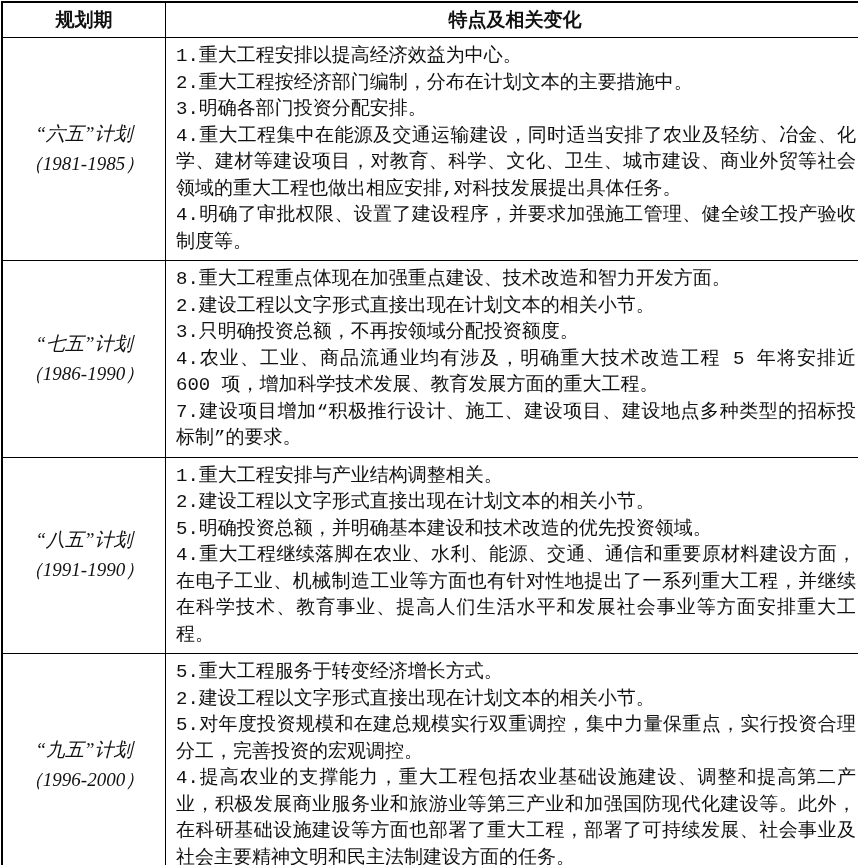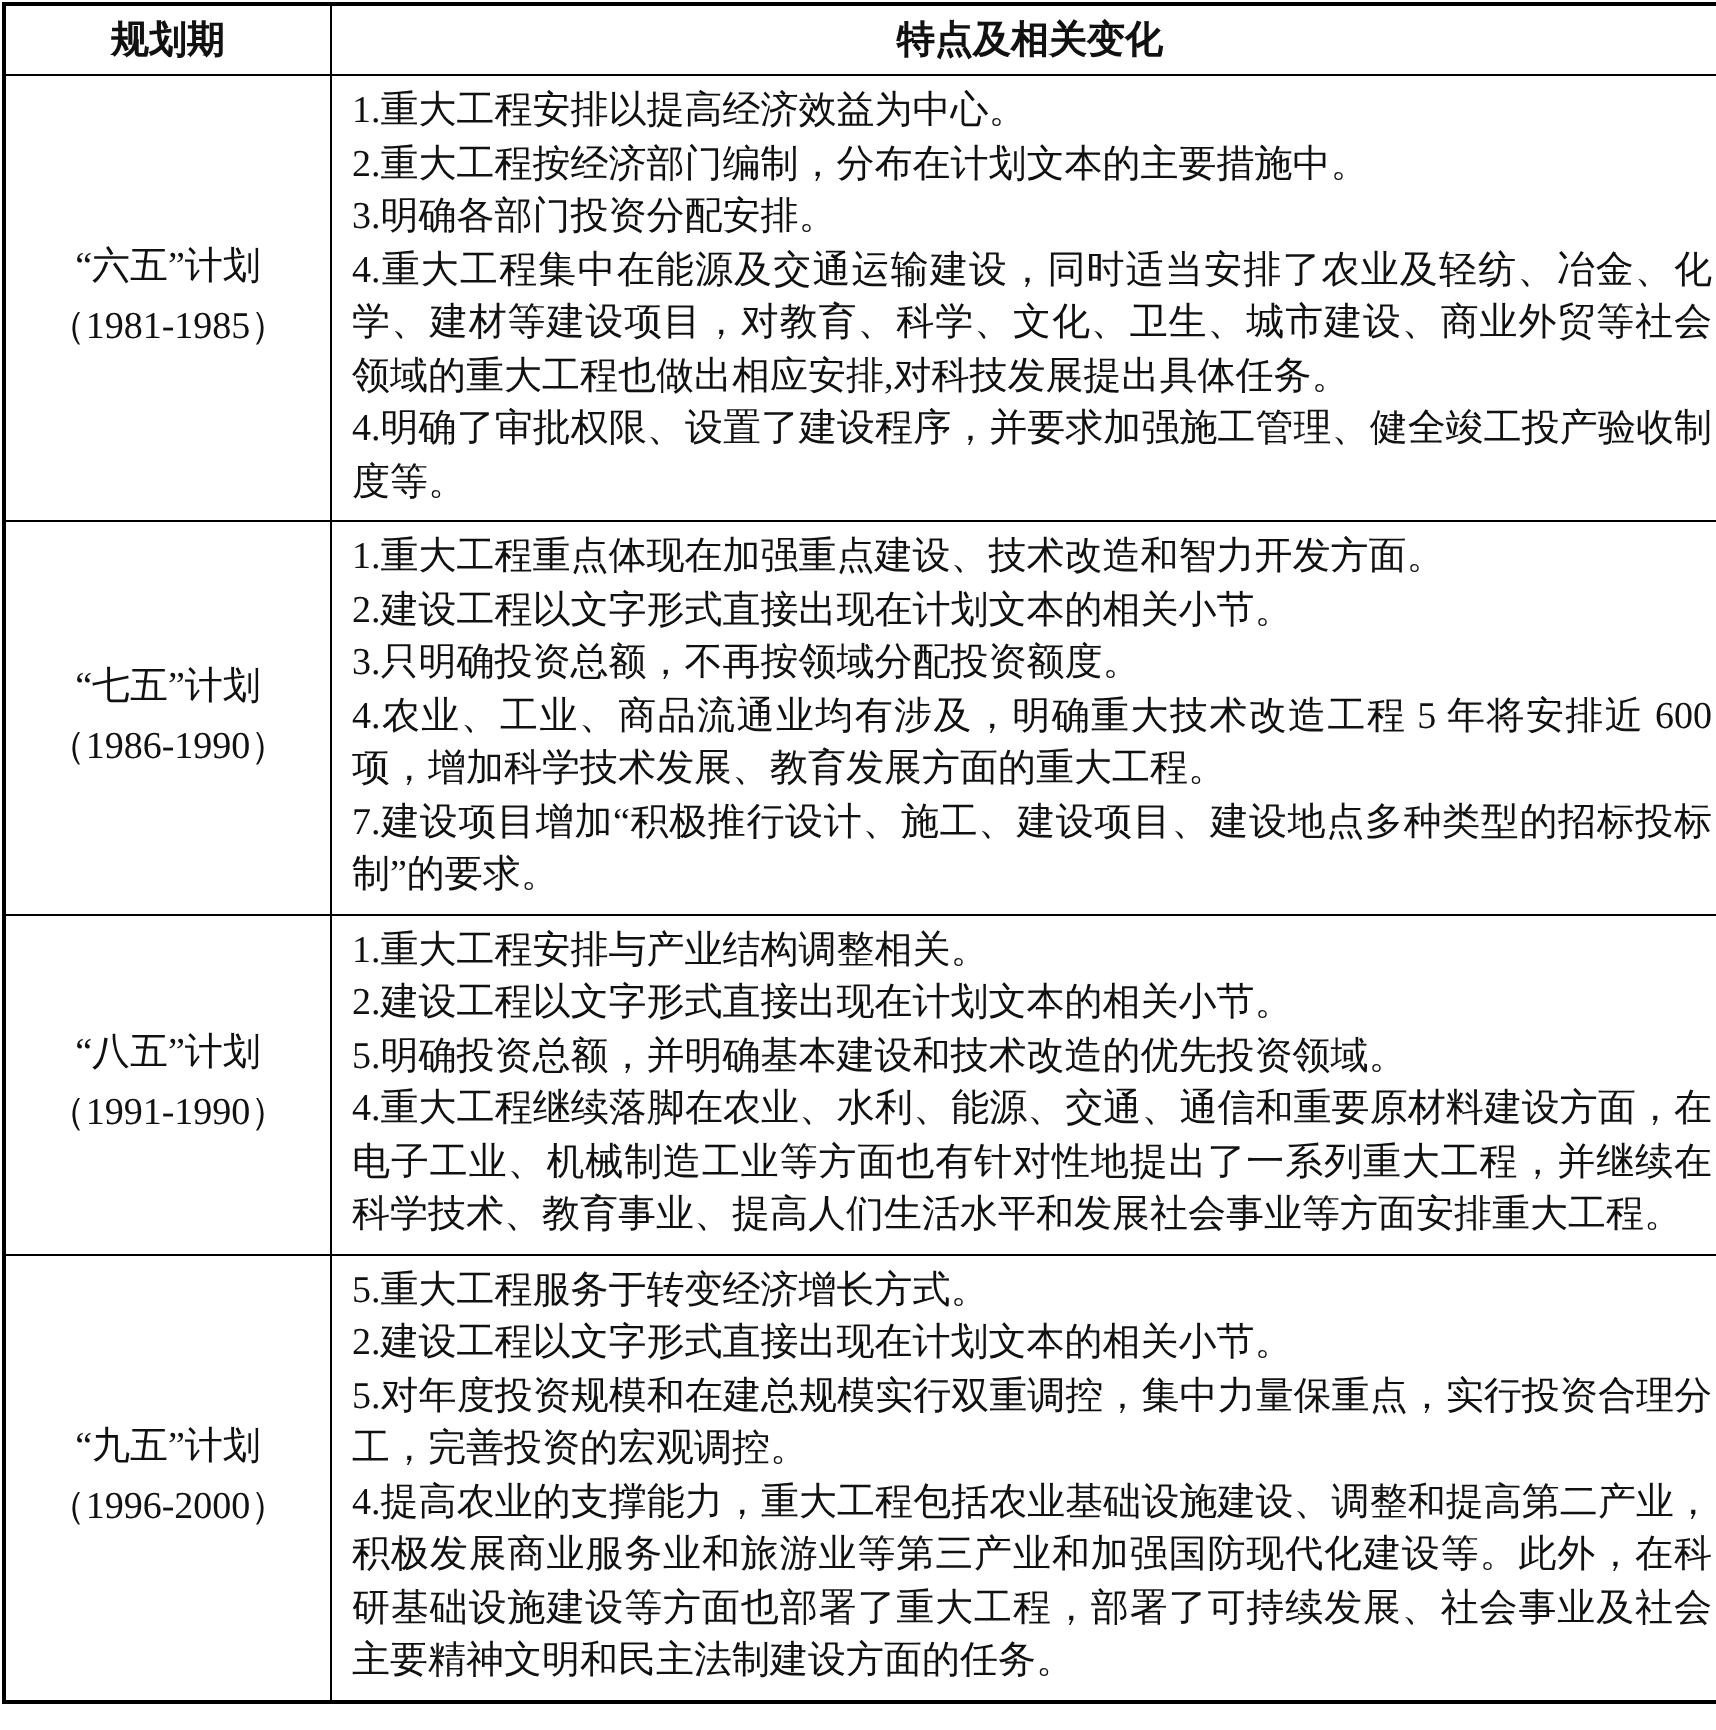--- a/index.html
+++ b/index.html
@@ -34,30 +34,32 @@
     border-bottom: 2px solid #000000;
   }
   tbody td {
     border-top: 2px solid #000000;
   }
   td.period-cell {
     text-align: center;
     font-size: 19px;
     line-height: 30px;
     padding: 4px 2px;
+    font-style: italic;
   }
   td.features-cell {
     padding: 5px 8px 5px 10px;
   }
   td.features-cell p {
     margin: 0;
     font-size: 19px;
     line-height: 26.5px;
     text-align: justify;
     text-justify: inter-ideograph;
+    font-family: Liberation Mono, monospace;
   }
 </style>
 </head>
 <body>
 
 <table class="plan-table">
   <thead>
     <tr>
       <th class="col-period">规划期</th>
       <th class="col-features">特点及相关变化</th>
@@ -76,21 +78,21 @@
         <p>4.重大工程集中在能源及交通运输建设，同时适当安排了农业及轻纺、冶金、化学、建材等建设项目，对教育、科学、文化、卫生、城市建设、商业外贸等社会领域的重大工程也做出相应安排,对科技发展提出具体任务。</p>
         <p>4.明确了审批权限、设置了建设程序，并要求加强施工管理、健全竣工投产验收制度等。</p>
       </td>
     </tr>
     <tr>
       <td class="period-cell">
         <div>“七五”计划</div>
         <div>（1986-1990）</div>
       </td>
       <td class="features-cell">
-        <p>1.重大工程重点体现在加强重点建设、技术改造和智力开发方面。</p>
+        <p>8.重大工程重点体现在加强重点建设、技术改造和智力开发方面。</p>
         <p>2.建设工程以文字形式直接出现在计划文本的相关小节。</p>
         <p>3.只明确投资总额，不再按领域分配投资额度。</p>
         <p>4.农业、工业、商品流通业均有涉及，明确重大技术改造工程 5 年将安排近 600 项，增加科学技术发展、教育发展方面的重大工程。</p>
         <p>7.建设项目增加“积极推行设计、施工、建设项目、建设地点多种类型的招标投标制”的要求。</p>
       </td>
     </tr>
     <tr>
       <td class="period-cell">
         <div>“八五”计划</div>
         <div>（1991-1990）</div>

